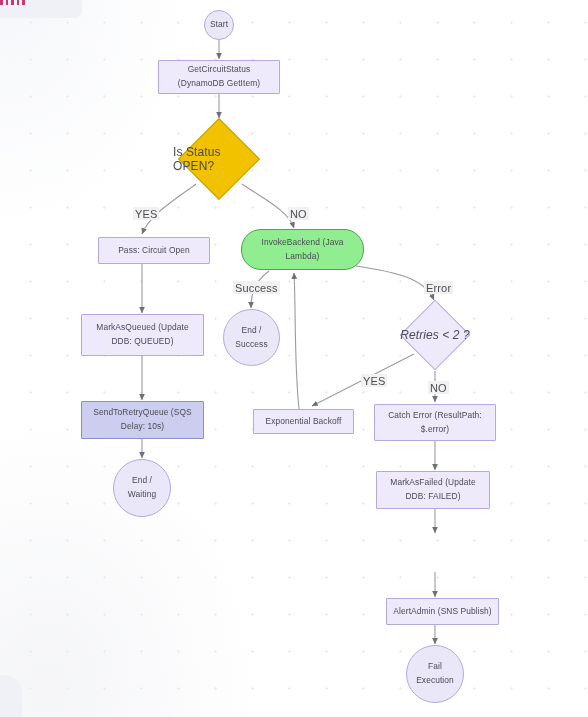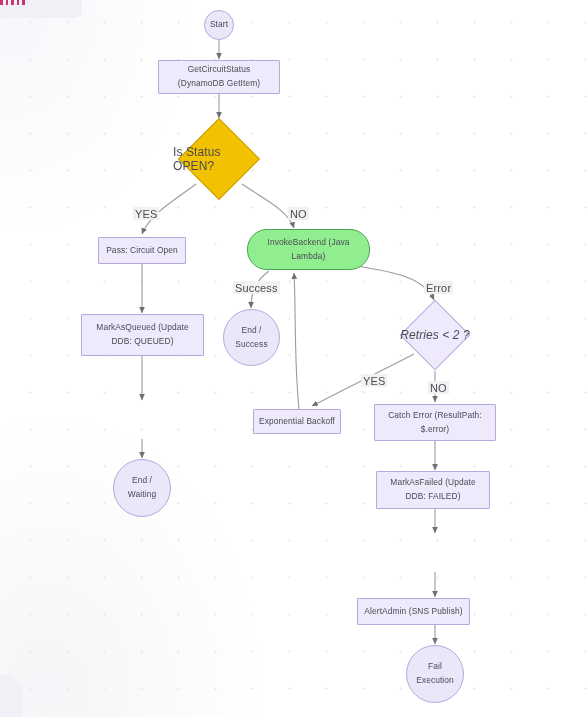--- a/index.html
+++ b/index.html
@@ -166,64 +166,68 @@
   <div class="node rect" style="left:158px; top:60px; width:122px; height:34px;">
     <span style="white-space:pre-line;">GetCircuitStatus
 (DynamoDB GetItem)</span>
   </div>
 
   <div class="diamond-wrap" style="left:190px; top:130px; width:58px; height:58px;">
     <div class="diamond-shape"></div>
     <div class="diamond-label" style="width:92px; left:-17px;">Is Status OPEN?</div>
   </div>
 
-  <div class="node rect" style="left:98px; top:237px; width:88px; height:27px;">
+  <div class="node rect" style="left:98px; top:237px; width:112px; height:27px;">
     <span>Pass: Circuit Open</span>
   </div>
 
-  <div class="node rect-green" style="left:247px; top:229px; width:123px; height:41px;border-radius:20px;">
+  <div class="node rect-green" style="left:241px; top:229px; width:123px; height:41px;border-radius:20px;">
     <span style="white-space:pre-line;">InvokeBackend (Java
 Lambda)</span>
   </div>
 
   <div class="node rect" style="left:81px; top:314px; width:123px; height:42px;">
     <span style="white-space:pre-line;">MarkAsQueued (Update
 DDB: QUEUED)</span>
   </div>
 
   <div class="node circle" style="left:223px; top:309px; width:57px; height:57px;">
     <span>End / Success</span>
   </div>
 
   <div class="diamond-wrap" style="left:410px; top:310px; width:50px; height:50px;font-style:italic;">
     <div class="diamond-shape plain"></div>
     <div class="diamond-label" style="width:86px; left:-18px;">Retries &lt; 2 ?</div>
   </div>
 
-
-  <div class="node rect" style="left:253px; top:409px; width:88px; height:25px;">
+  <div class="node rect rect-strong" style="left:81px; top:401px; width:123px; height:38px;">
+    <span style="white-space:pre-line;">SendToRetryQueue (SQS
+Delay: 10s)</span>
+  </div>
+
+  <div class="node rect" style="left:253px; top:409px; width:101px; height:25px;">
     <span>Exponential Backoff</span>
   </div>
 
   <div class="node rect" style="left:374px; top:404px; width:122px; height:37px;text-align:center;">
     <span style="white-space:pre-line;">Catch Error (ResultPath:
 $.error)</span>
   </div>
 
   <div class="node circle" style="left:113px; top:459px; width:58px; height:58px;">
     <span>End / Waiting</span>
   </div>
 
   <div class="node rect" style="left:376px; top:471px; width:114px; height:38px;">
     <span style="white-space:pre-line;">MarkAsFailed (Update
 DDB: FAILED)</span>
   </div>
 
 
-  <div class="node rect" style="left:357px; top:598px; width:113px; height:27px;">
+  <div class="node rect" style="left:386px; top:598px; width:113px; height:27px;">
     <span>AlertAdmin (SNS Publish)</span>
   </div>
 
   <div class="node circle" style="left:406px; top:645px; width:58px; height:58px;">
     <span>Fail Execution</span>
   </div>
 
   <div id="chrome-tl">
     <div class="bars">
       <i></i>

